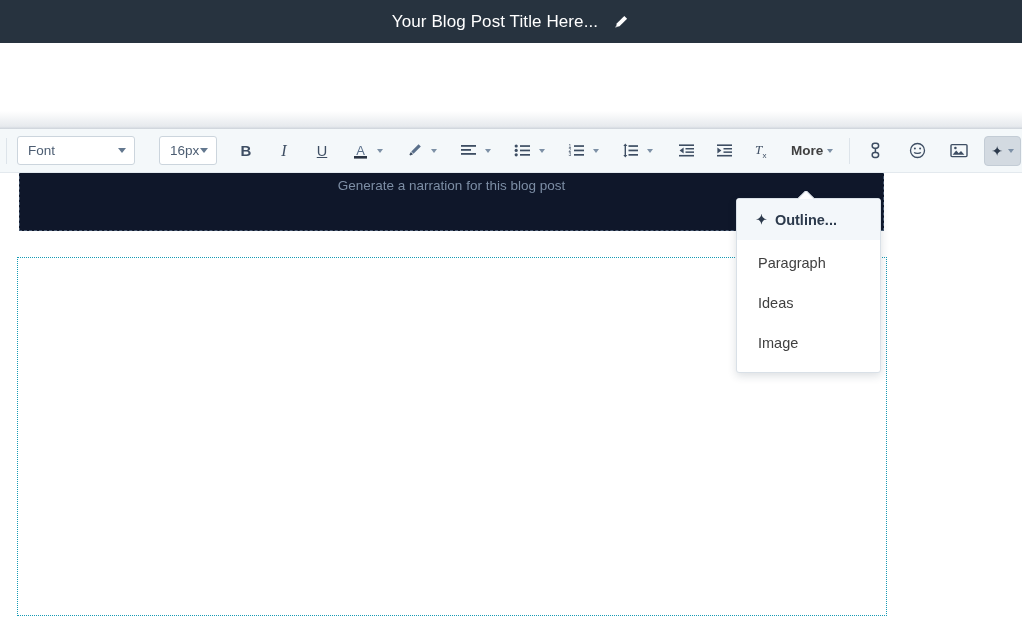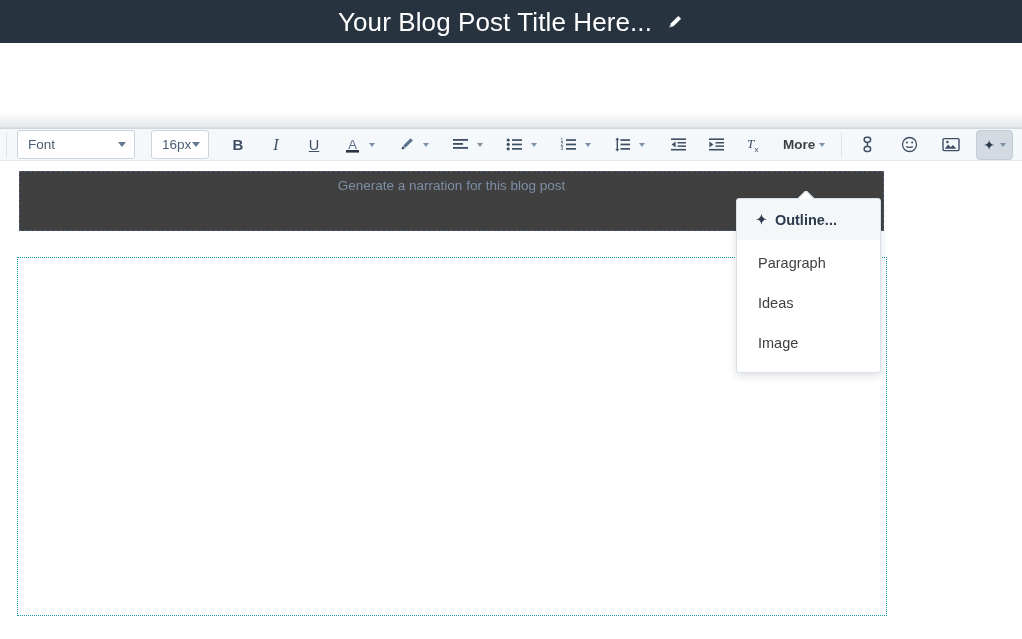--- a/index.html
+++ b/index.html
@@ -16,21 +16,21 @@
     position: relative;
     height: 43px;
     background: #27333f;
     display: flex;
     align-items: center;
     justify-content: center;
     gap: 14px;
   }
   .app-title {
     color: #ffffff;
-    font-size: 26px;
+    font-size: 17px;
     font-weight: 400;
     letter-spacing: .1px;
     line-height: 1;
   }
   .title-edit-btn {
     width: 18px; height: 18px;
     display: flex; align-items: center; justify-content: center;
     cursor: pointer;
   }
   .title-edit-btn svg { display: block; }
@@ -46,21 +46,21 @@
   .toolbar-wrap {
     position: absolute;
     top: 68px; left: 0; right: 0;
     z-index: 40;
   }
   .toolbar-shadow {
     height: 18px;
     background: linear-gradient(to bottom, rgba(255,255,255,0) 0%, rgba(210,216,223,.55) 85%, rgba(196,203,212,.85) 100%);
   }
   .toolbar {
-    height: 32px;
+    height: 44px;
     background: #f4f8fa;
     border-bottom: 1px solid #e3e9ee;
     display: flex;
     align-items: center;
     padding: 0 10px 0 4px;
     text-align: right;
   }
   .tb-sep {
     width: 1px; height: 26px;
     background: #dde4ea;
@@ -79,21 +79,21 @@
     padding: 0 8px 0 10px;
     cursor: pointer;
     flex: none;
   }
   .select-box .sel-label {
     font-size: 13.5px;
     color: #4c5d72;
     white-space: nowrap;
   }
   .select-box.font-box { width: 118px; justify-content: space-between; }
-  .select-box.size-box { width: 58px; justify-content: space-between; margin-left: 16px; }
+  .select-box.size-box { width: 58px; justify-content: space-between; margin-left: 24px; }
 
   .caret {
     width: 0; height: 0;
     border-left: 4px solid transparent;
     border-right: 4px solid transparent;
     border-top: 5px solid #63788f;
     flex: none;
   }
   .caret.sm {
     border-left-width: 3.5px; border-right-width: 3.5px;
@@ -157,21 +157,21 @@
     top: 0; left: 0; right: 0; bottom: 0;
     padding: 0;
   }
   .narration-box {
     position: absolute;
     left: 19px;
     top: 128px;
     width: 865px;
     height: 60px;
     border: 1.5px dashed #4a5b72;
-    background: #404040;
+    background: #0f172a;
     display: flex;
     align-items: flex-start;
     justify-content: center;
     padding-top: 6px;
   }
   .narration-text {
     font-size: 13.5px;
     color: #7d8ea5;
   }
   .content-box {

